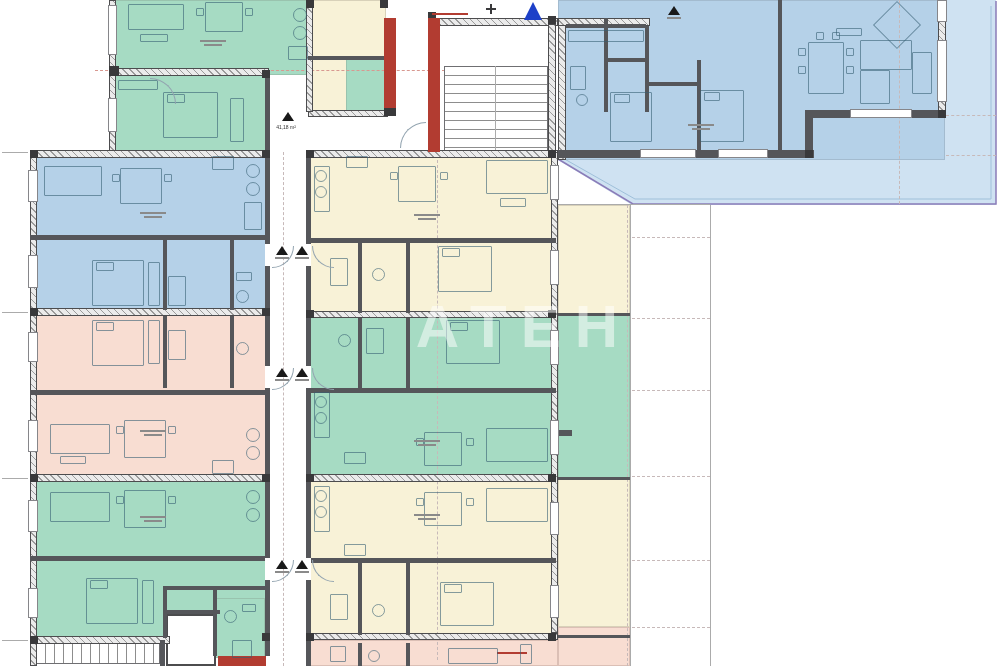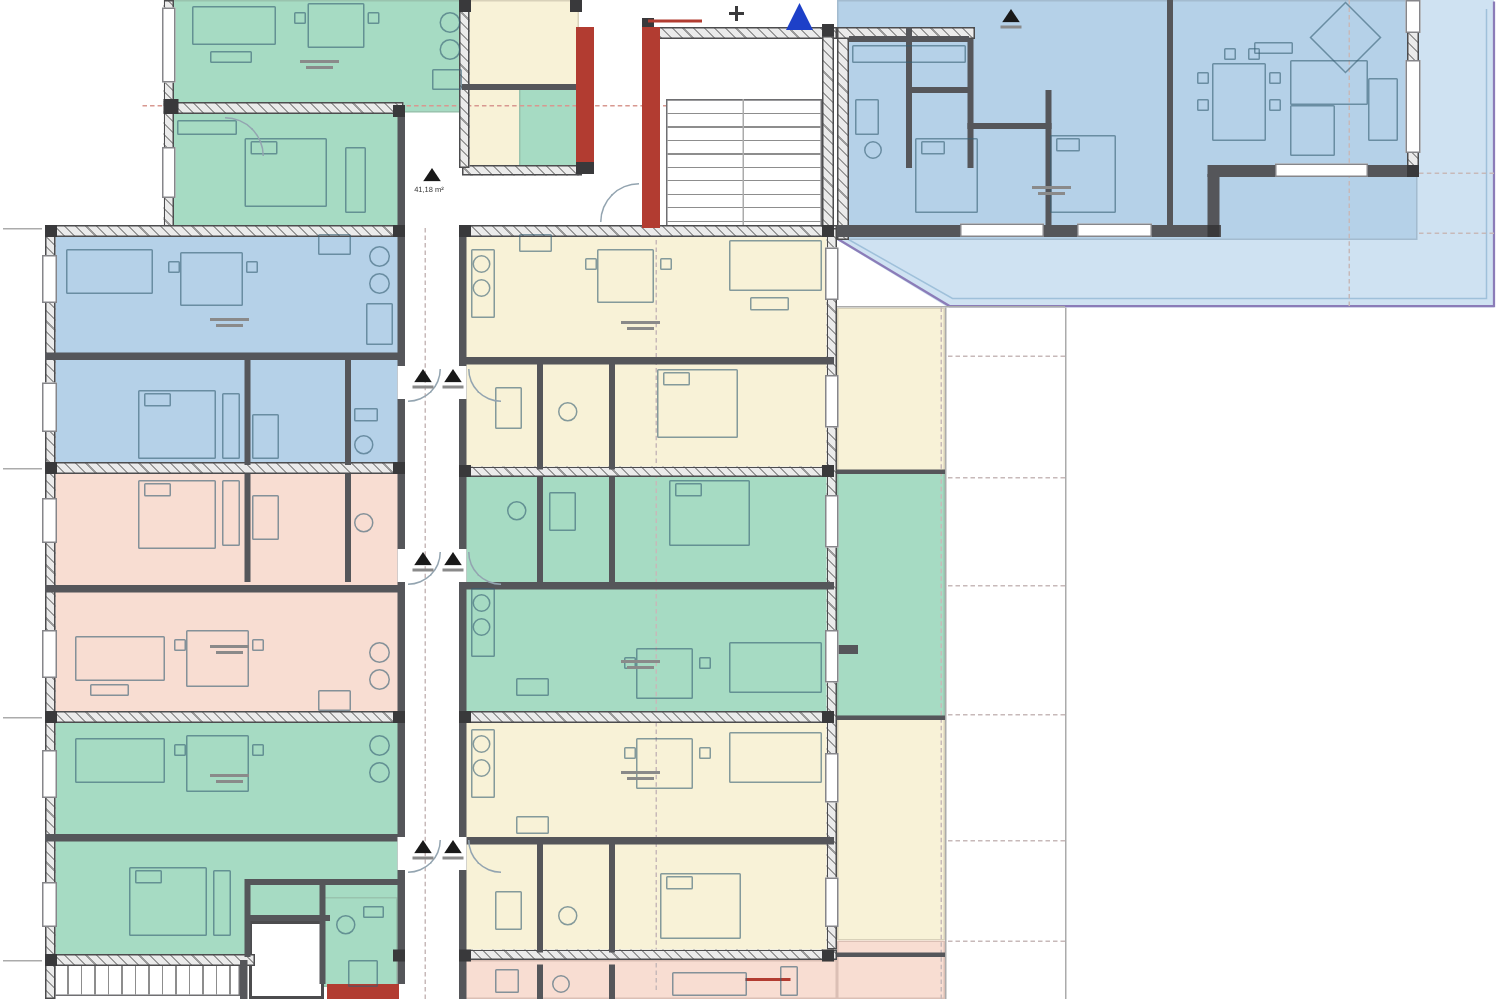--- a/index.html
+++ b/index.html
@@ -52,20 +52,21 @@
 </style>
 </head>
 <body>
 
 <div id="canvas">
   <svg id="terr-svg" width="1000" height="666">
     <polygon id="terr-fill" points="558,0 996,0 996,205 632,205 558,160" fill="#cfe2f2"></polygon>
     <polyline id="terr-outline" points="996,1 996,204 633,204 558,159" fill="none" stroke-width="1.5" stroke="#8b7cb8"></polyline>
     <polyline id="terr-inner" points="991,6 991,199 635,199 561,157" fill="none" stroke-width="1" stroke="#9fc0da"></polyline>
   </svg>
+  <div id="wm1">АТЕН</div>
   <div id="arealbl">41,18 m²</div>
 <div class="p zblue" style="left: 558px; top: 0px; width: 387px; height: 160px;"></div>
     <div class="p zcream" style="left: 312px; top: 0px; width: 74px; height: 115px;"></div>
     <div class="p zgreen" style="left: 346px; top: 58px; width: 40px; height: 54px;"></div>
     <div class="p zgreen" style="left: 113px; top: 0px; width: 199px; height: 75px;"></div>
     <div class="p zgreen" style="left: 111px; top: 75px; width: 158px; height: 77px;"></div>
     <div class="p zblue" style="left: 30px; top: 152px; width: 240px; height: 160px;"></div>
     <div class="p zpink" style="left: 30px; top: 312px; width: 240px; height: 166px;"></div>
     <div class="p zgreen" style="left: 30px; top: 478px; width: 240px; height: 162px;"></div>
     <div class="p zgreen" style="left: 215px; top: 598px; width: 50px; height: 60px;"></div>

